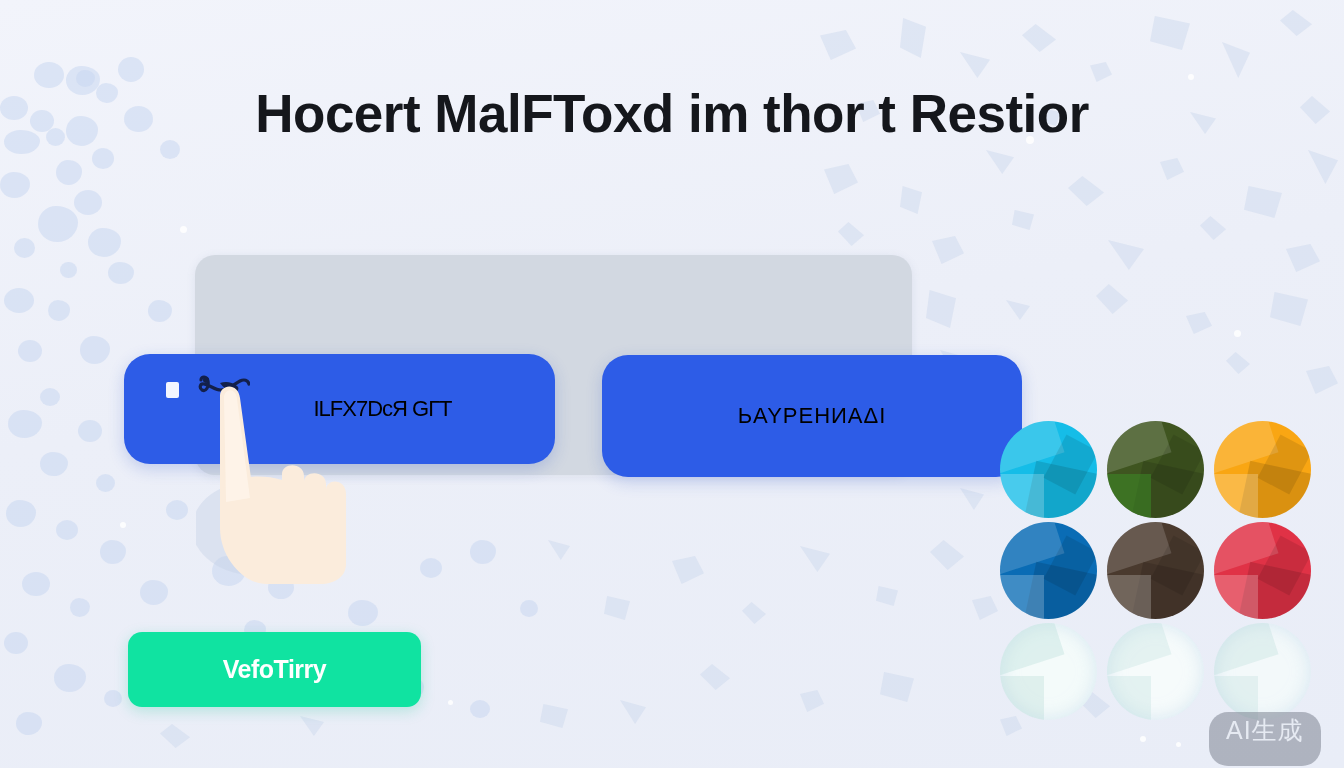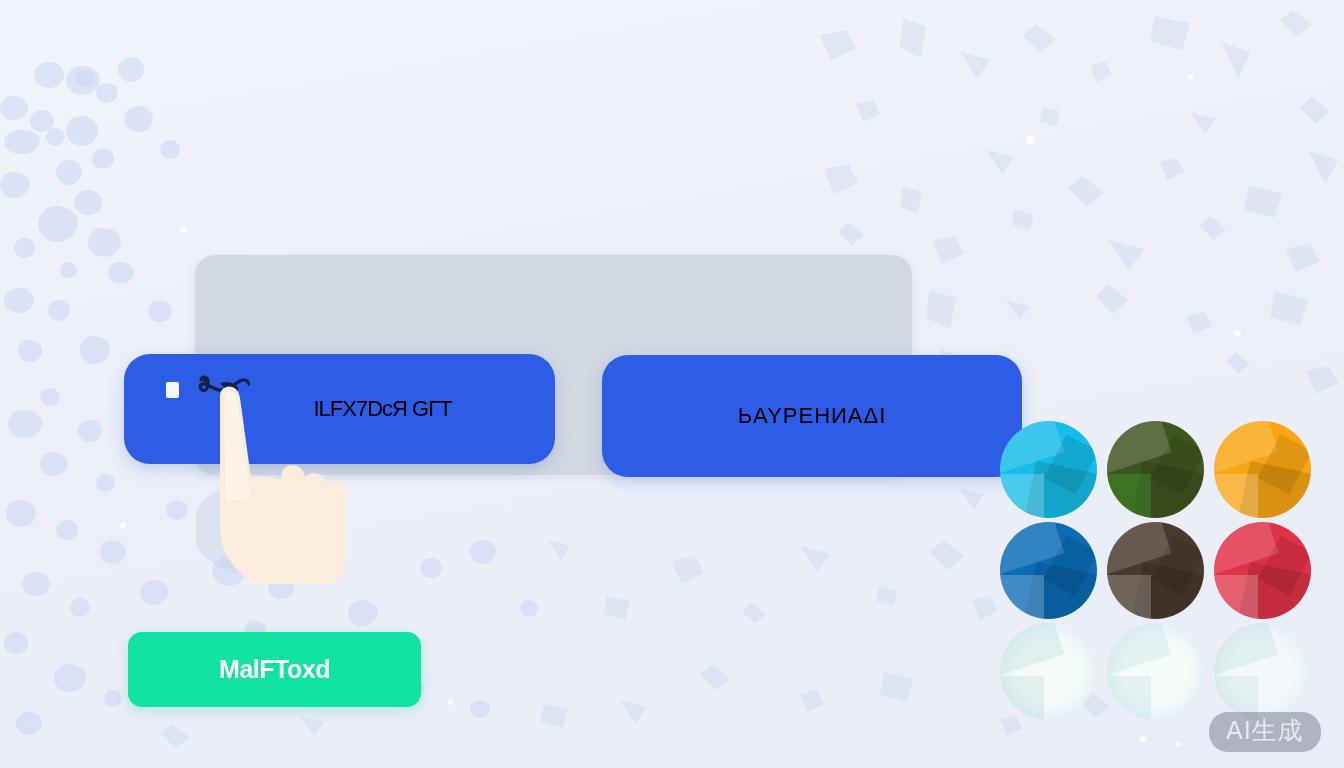--- a/index.html
+++ b/index.html
@@ -208,21 +208,21 @@
   .swatch .facet.f2 { inset: 48% -8% -12% 30%; transform: rotate(12deg); background: rgba(0,0,0,.12); }
   .swatch .facet.f3 { inset: 20% 8% 30% 55%; transform: rotate(28deg); background: rgba(0,0,0,.10); }
   .swatch .facet.f4 { inset: 55% 55% -5% -5%; background: rgba(255,255,255,.22); }
   .swatch.pale { box-shadow: inset 0 0 18px rgba(190,215,235,.55); }
 
   
   #ai-watermark {
     position: absolute;
     left: 1209px;
     top: 712px;
-    padding: 6px 17px 9px;
+    padding: 6px 17px 23px;
     background: rgba(120,126,140,.52);
     border-radius: 19px;
     color: #e6eaf2;
     font-size: 25px;
     letter-spacing: 1px;
     line-height: 1;
     z-index: 9;
     user-select: none;
   }
 </style>
@@ -346,20 +346,21 @@
     <span class="whitefleck" style="left:1026px; top:136px; width:8px;  height:8px;"></span>
     <span class="whitefleck" style="left:1188px; top:74px;  width:6px;  height:6px;"></span>
     <span class="whitefleck" style="left:1234px; top:330px; width:7px;  height:7px;"></span>
     <span class="whitefleck" style="left:946px;  top:466px; width:6px;  height:6px;"></span>
     <span class="whitefleck" style="left:880px;  top:282px; width:5px;  height:5px;"></span>
     <span class="whitefleck" style="left:120px;  top:522px; width:6px;  height:6px;"></span>
     <span class="whitefleck" style="left:1140px; top:736px; width:6px;  height:6px;"></span>
     <span class="whitefleck" style="left:1176px; top:742px; width:5px;  height:5px;"></span>
   </div>
 
+  <div id="page-title">Hocert MalFToxd im thor t Restior</div>
 
   <div id="content-panel"></div>
 
   <button id="btn-primary-left" class="pill-btn">
     <span class="btn-label">ILFX7DcЯ GГT</span>
   </button>
 
   <div id="select-marker"></div>
 
   <svg id="scribble-mark" viewBox="0 0 52 34">
@@ -378,21 +379,21 @@
     <g fill="#fbecdc">
       <path d="M24 18 C24 6, 42 4, 44 20 L58 122 L24 130 Z"></path>
       <path d="M24 118 C24 100, 60 94, 86 102 L86 96 C86 84, 108 84, 108 98
                L108 104 C108 92, 130 92, 130 106 L130 112 C130 100, 150 100, 150 116
                L150 186 C150 198, 140 206, 124 206 L70 206 C48 206, 24 180, 24 150 Z"></path>
     </g>
     <path d="M28 20 C28 10, 40 9, 41 21 L54 120 L30 124 Z" fill="#fff6ec" opacity=".7"></path>
   </svg>
 
   <button id="btn-confirm">
-    <span class="btn-label">MalFToxd</span>
+    <span class="btn-label">VefoTirry</span>
   </button>
 
   <div id="swatch-grid">
     <div class="swatch" style="background:#15bde8;">
       <span class="facet f1"></span>
         <span class="facet f2"></span>
       <span class="facet f3"></span>
         <span class="facet f4"></span>
     </div>
     <div class="swatch" style="background:#3f5520;">

